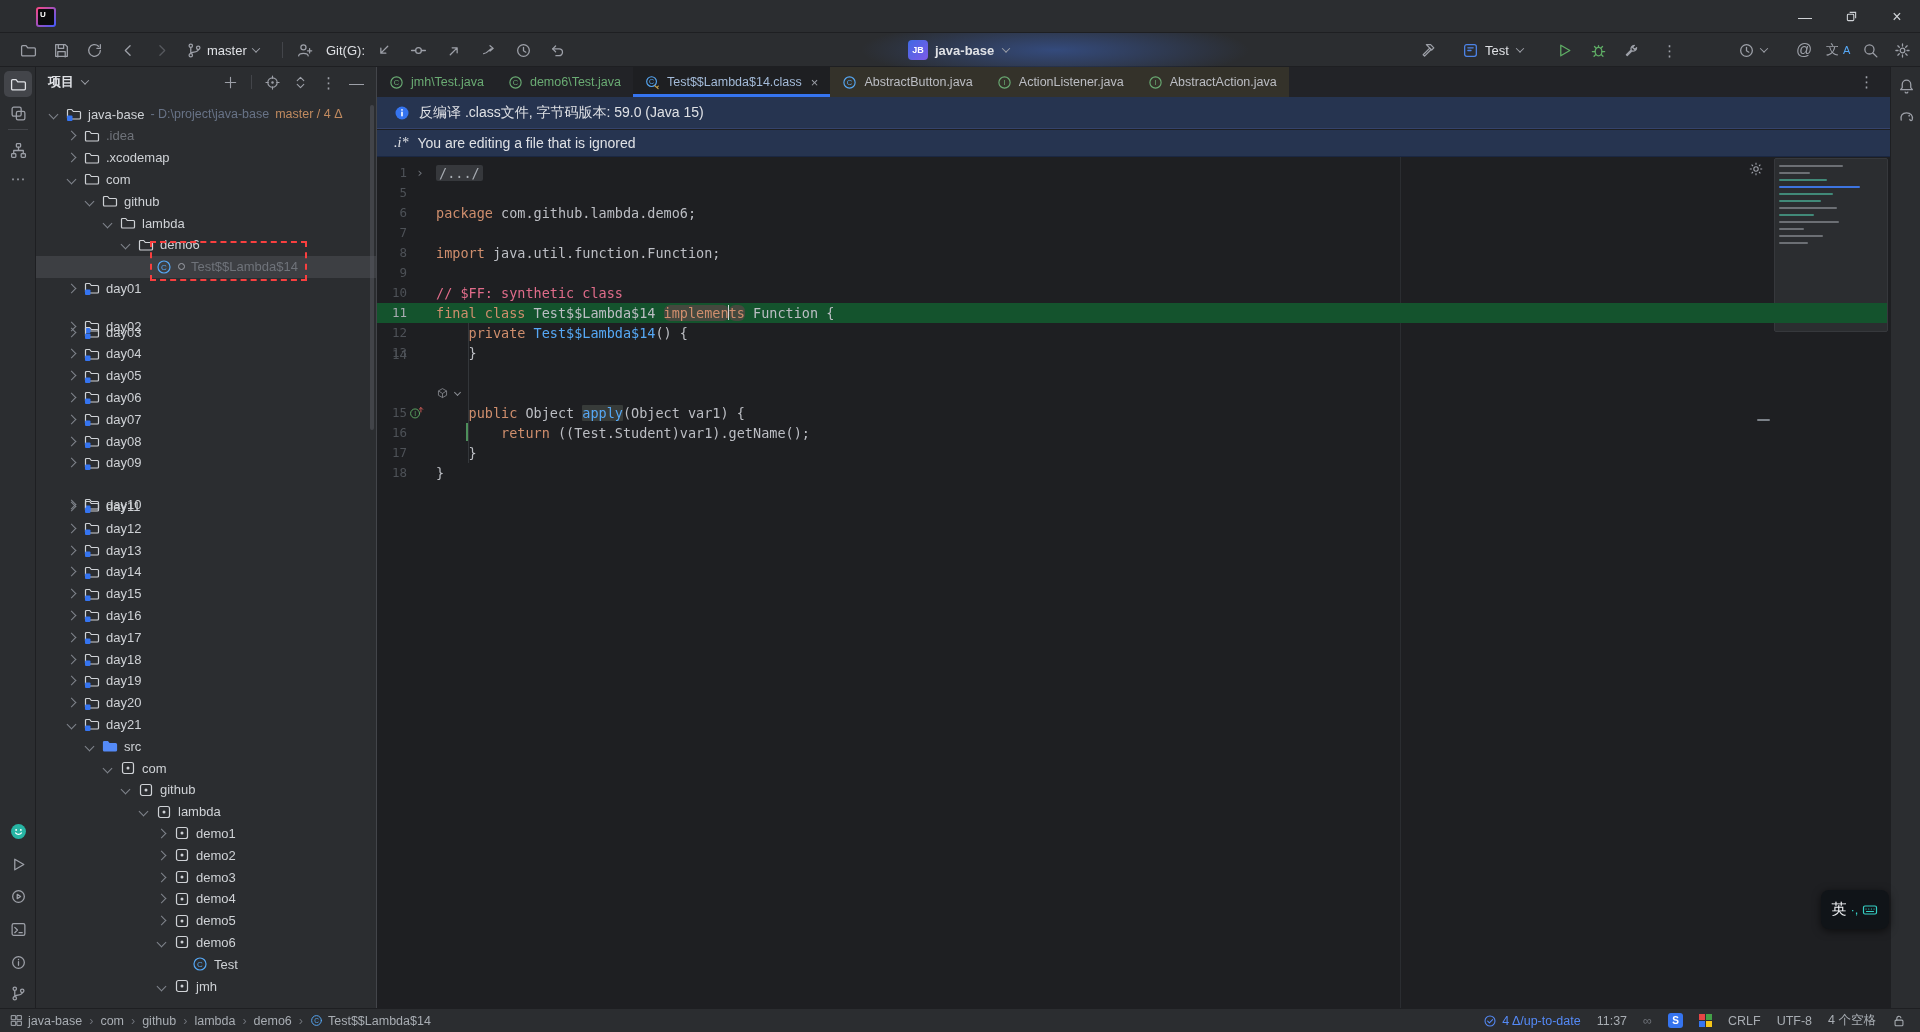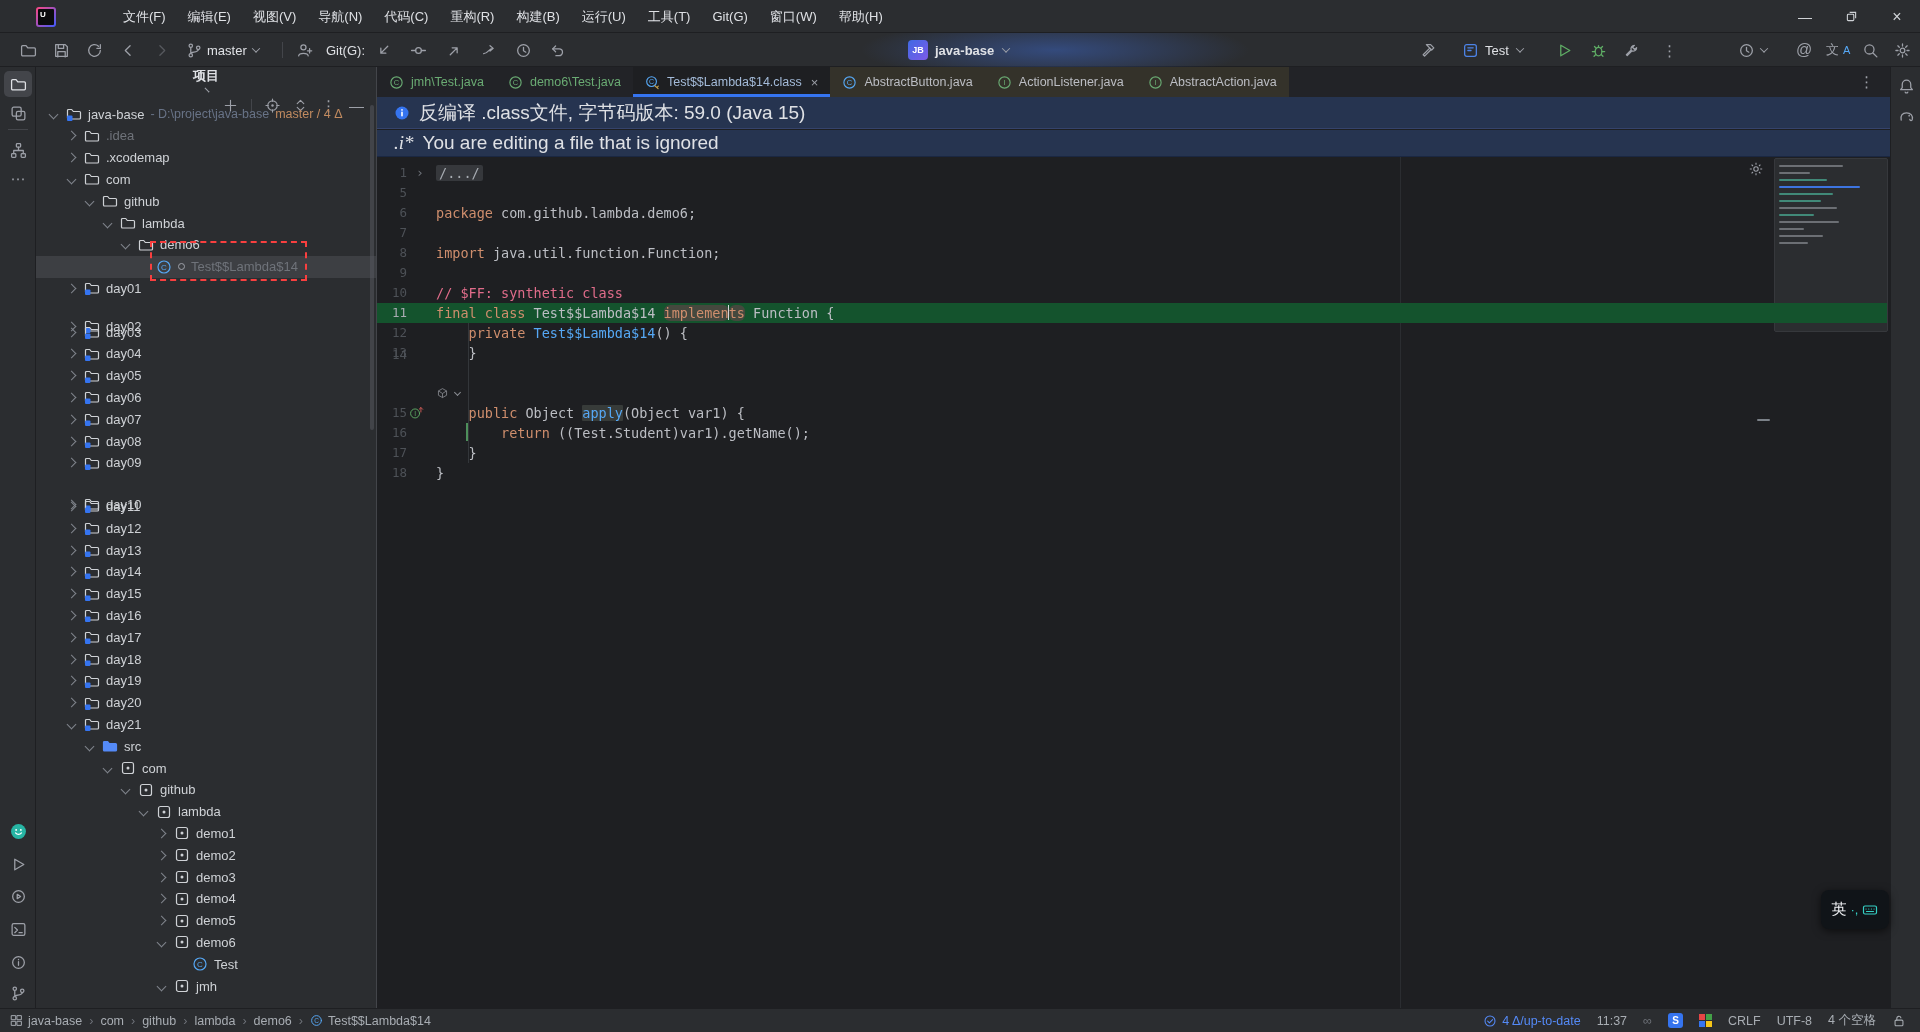--- a/index.html
+++ b/index.html
@@ -43,21 +43,21 @@
   
   .actbar{position:absolute;left:0;top:67px;width:36px;height:941px;background:#2b2d30;border-right:1px solid #1e1f22;}
   .abtn{position:absolute;left:4px;width:28px;height:26px;border-radius:5px;display:flex;align-items:center;justify-content:center;color:#9da0a8;}
   .abtn.act{background:#43454a;color:#dfe1e5;}
   .adiv{position:absolute;left:8px;width:20px;height:1px;background:#43454a;}
   .rstripe{position:absolute;right:0;top:67px;width:30px;height:941px;background:#2b2d30;border-left:1px solid #1e1f22;}
   .rstripe .abtn{left:1px;}
 
   
   .project{position:absolute;left:36px;top:67px;width:341px;height:941px;background:#2b2d30;border-right:1px solid #43454a;overflow:hidden;}
-  .phead{position:absolute;left:0;top:0;width:100%;height:30px;display:flex;align-items:center;padding:0 12px;gap:6px;flex-direction:column;}
+  .phead{position:absolute;left:0;top:0;width:100%;height:30px;display:flex;align-items:center;padding:0 12px;gap:6px;}
   .ptitle{font-size:13px;font-weight:600;color:#dfe1e5;}
   .phicons{margin-left:auto;display:flex;align-items:center;gap:13px;color:#9da0a8;}
   .phicons .ic{width:15px;height:15px;}
   .ptree{position:absolute;left:0;top:0;width:100%;height:100%;}
   .trow{position:absolute;left:0;width:100%;height:22px;display:flex;align-items:center;font-size:13px;color:#cfd2d6;white-space:nowrap;}
   .trow.sel{background:#3d3f43;}
   .trow .chev{display:inline-block;width:7px;height:7px;border-right:1.3px solid #81858c;border-bottom:1.3px solid #81858c;
     transform:rotate(-45deg);margin:0 9px 0 2px;flex:none;}
   .trow .chev.down{transform:rotate(45deg);}
   .trow .chev.none{border-color:transparent;}
@@ -75,21 +75,21 @@
   .tab{display:flex;align-items:center;gap:7px;padding:0 12px;font-size:12.5px;color:#bcbec4;position:relative;}
   .tab .ic{width:15px;height:15px;}
   .tab.green{color:#6aab73;}
   .tab.lib{background:#34322a;}
   .tab.active{background:#1e1f22;color:#a3bad8;}
   .tab.active::after{content:"";position:absolute;left:0;right:0;bottom:0;height:3px;background:#3574f0;}
   .tab .x{color:#9da0a8;font-size:13px;margin-left:2px;}
   .tabmore{margin-left:auto;align-self:center;padding-right:16px;color:#9da0a8;font-size:15px;}
 
   .banner{position:absolute;left:0;width:100%;display:flex;align-items:center;gap:9px;
-    background:#263450;color:#dfe1e5;font-size:19px;padding-left:17px;}
+    background:#263450;color:#dfe1e5;font-size:14px;padding-left:17px;}
   .banner.b1{top:30px;height:32px;border-bottom:1px solid #35436b;}
   .banner.b2{top:63px;height:27px;border-bottom:1px solid #1a2742;}
   .bprefix{font-style:italic;font-family:"Liberation Serif",serif;}
   .binfo{width:16px;height:16px;display:inline-flex;}
   .binfo svg{width:100%;height:100%;}
 
   .codearea{position:absolute;left:0;top:90px;width:100%;height:851px;font-family:"DejaVu Sans Mono",monospace;font-size:13.5px;}
   .cline{position:absolute;left:0;width:1510px;height:20px;line-height:20px;}
   .cline.cur{background:#14532d;}
   .lnum{position:absolute;left:0;width:30px;text-align:right;color:#4d5157;font-size:12.5px;}
@@ -142,34 +142,20 @@
   .ime .punct{color:#35d0c5;font-size:13px;}
   .ime .ic{width:16px;height:16px;color:#35d0c5;}
 </style>
 </head>
 <body>
 
 <div class="app">
 
   <header class="titlebar">
     <div class="logo">U</div>
-    <nav class="menu" id="menu">
-        <span>文件(F)</span>
-        <span>编辑(E)</span>
-        <span>视图(V)</span>
-        <span>导航(N)</span>
-        <span>代码(C)</span>
-        <span>重构(R)</span>
-        <span>构建(B)</span>
-        <span>运行(U)</span>
-        <span>工具(T)</span>
-        <span>Git(G)</span>
-        <span>窗口(W)</span>
-        <span>帮助(H)</span>
-      </nav>
     <div class="winctl">
       <span class="wbtn">—</span>
       <span class="wbtn">
           <svg viewBox="0 0 12 12">
             <rect x="1.5" y="3.5" width="7" height="7" rx="1"></rect>
             <path d="M4 1.5h6.5V8"></path>
           </svg>
         </span>
       <span class="wbtn" style="font-size:16px;">×</span>
     </div>

